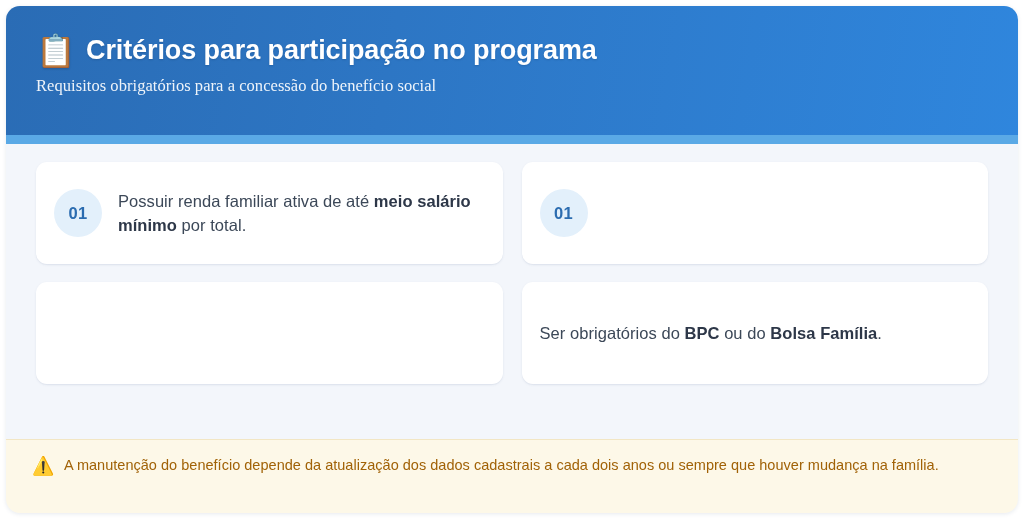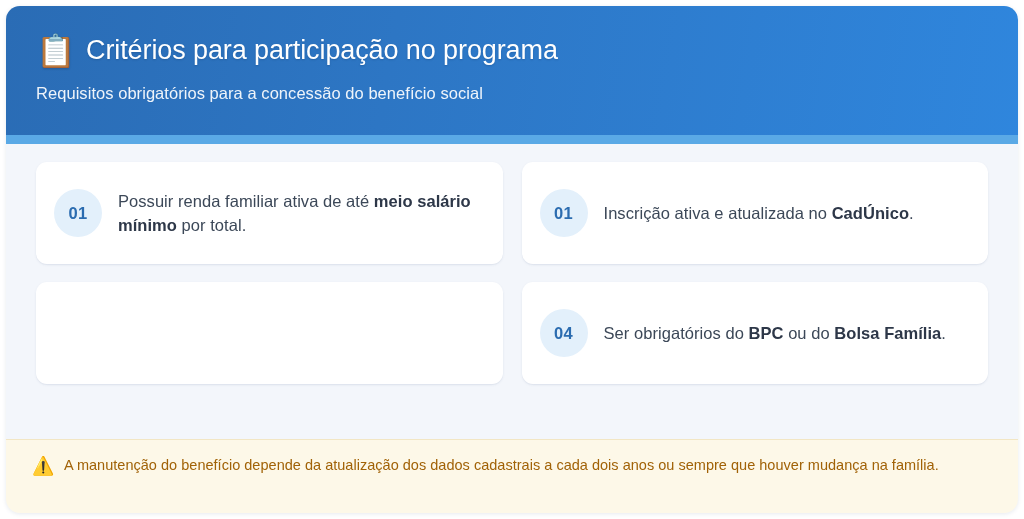--- a/index.html
+++ b/index.html
@@ -55,32 +55,33 @@
     font-size: 32px;
     line-height: 1;
     display: inline-block;
     width: 34px;
     text-align: center;
     filter: drop-shadow(0 1px 1px rgba(0,0,0,.18));
   }
   .header-title {
     color: #ffffff;
     font-size: 27px;
-    font-weight: normal;
+    font-weight: bold;
     letter-spacing: -0.1px;
     line-height: 1.15;
     text-shadow: 0 1px 2px rgba(10, 40, 80, .22);
   }
   .header-sub {
-    margin-top: 16px;
+    margin-top: 8px;
     color: rgba(255,255,255,.92);
     font-size: 16.5px;
     font-weight: normal;
     line-height: 1.3;
     letter-spacing: 0.05px;
+    font-family: Liberation Serif, serif;
   }
   .accent-bar {
     position: absolute;
     left: 0;
     right: 0;
     bottom: 0;
     height: 9px;
     background: #5aa9e6;
   }
 
@@ -178,26 +179,24 @@
     </div>
 
     <div class="body">
       <div class="grid" id="criteria-grid">
           <div class="criteria-card">
             <div class="badge">01</div>
             <div class="card-text"><span>Possuir renda familiar ativa de até </span><b>meio salário mínimo</b><span> por total.</span></div>
           </div>
           <div class="criteria-card">
             <div class="badge">01</div>
-            <div class="card-text"><span>Inscrição ativa e atualizada no </span><b>CadÚnico</b><span>.</span></div>
-          </div>
-          <div class="criteria-card">
-          </div>
-          <div class="criteria-card">
-            <div class="badge">04</div>
+          </div>
+          <div class="criteria-card">
+          </div>
+          <div class="criteria-card">
             <div class="card-text"><span>Ser obrigatórios do </span><b>BPC</b><span> ou do </span><b>Bolsa Família</b><span>.</span></div>
           </div>
         </div>
     </div>
 
     <div class="footer">
       <span class="warn-icon">⚠️</span>
       <div class="footer-text">A manutenção do benefício depende da atualização dos dados cadastrais a cada dois anos ou sempre que houver mudança na família.</div>
     </div>
 

